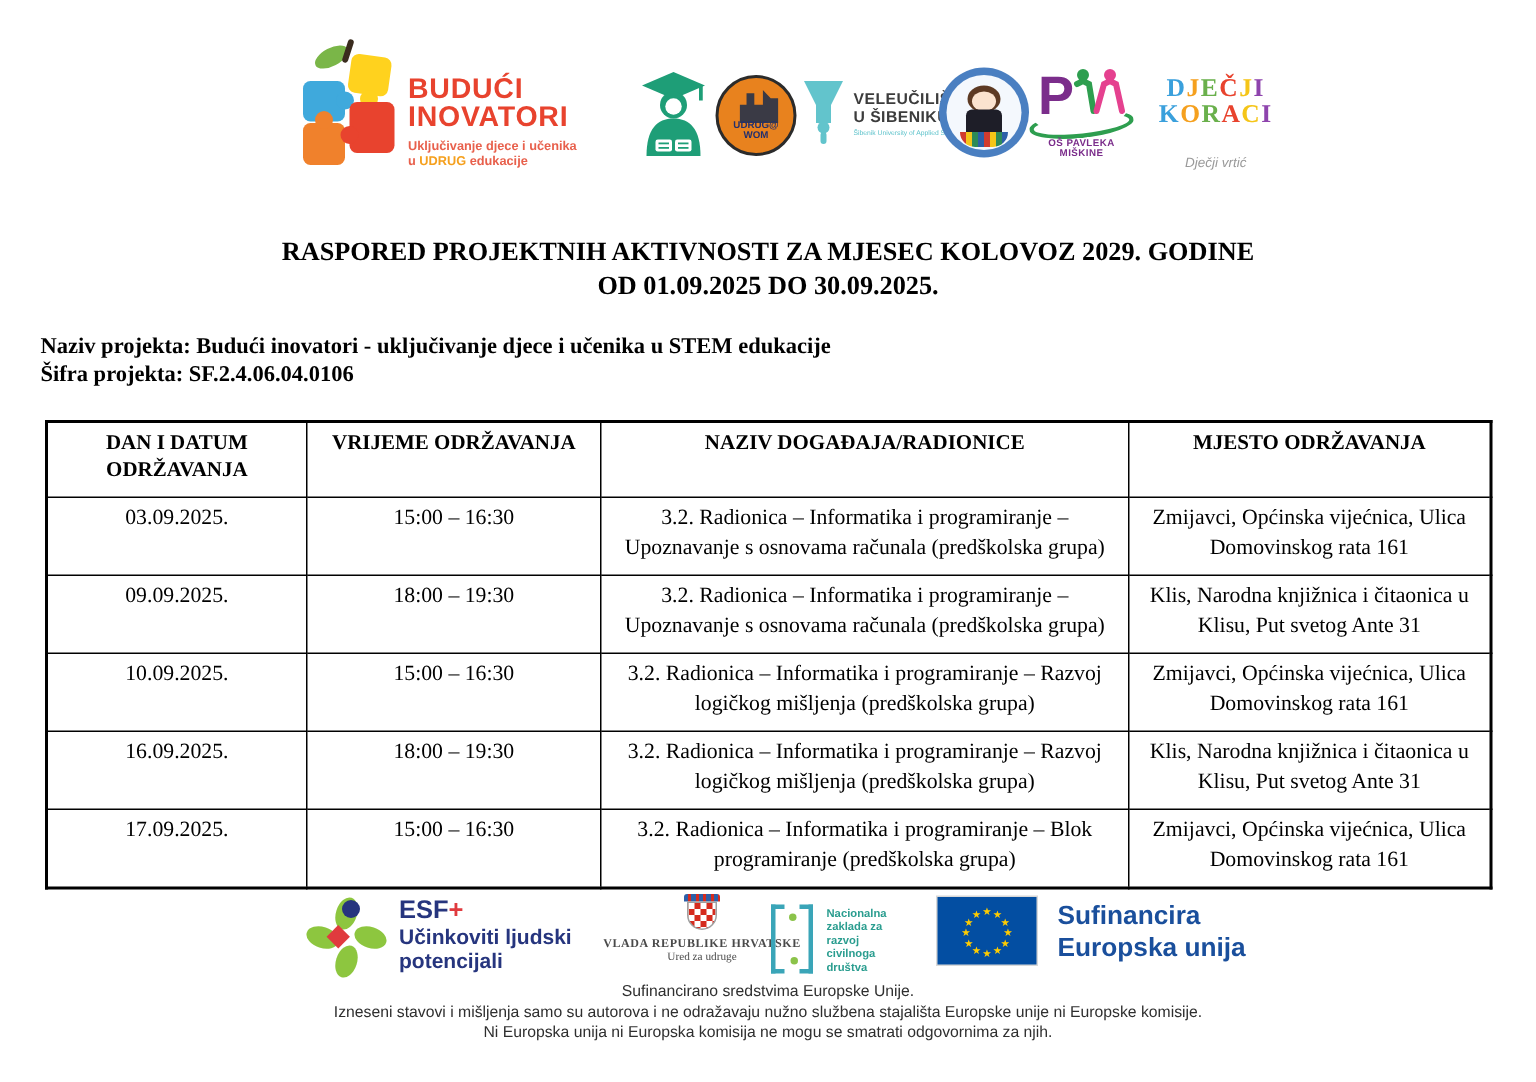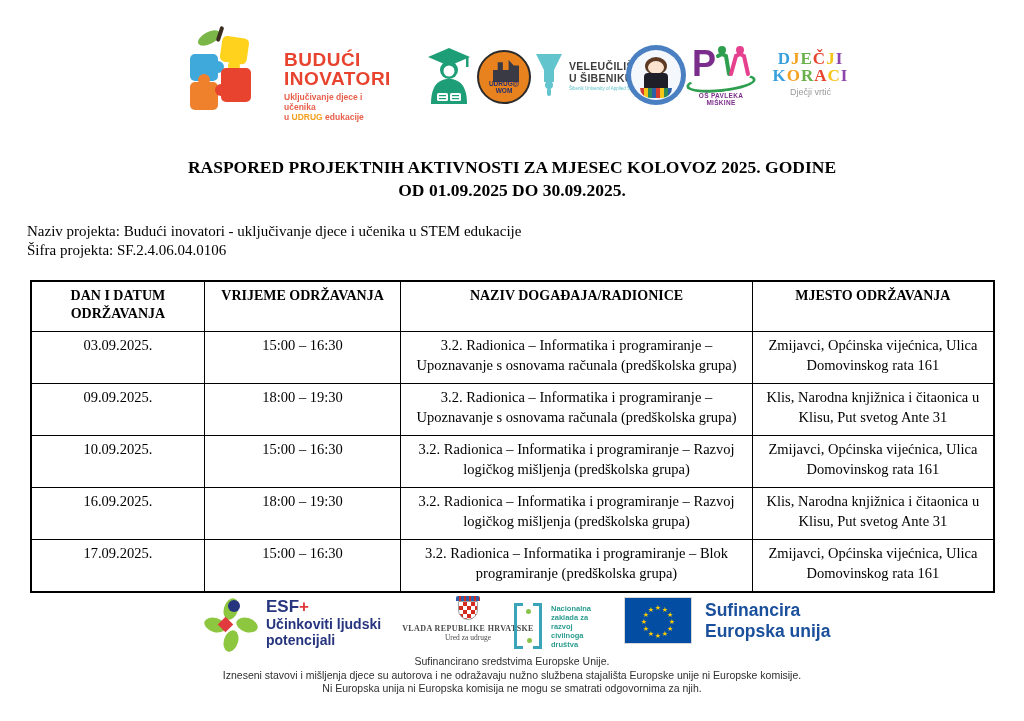--- a/index.html
+++ b/index.html
@@ -2,21 +2,21 @@
 <html><head>
 <meta charset="utf-8">
 <style>
   * { margin:0; padding:0; box-sizing:border-box; }
   html,body { background:#ffffff; }
   body { width:1024px; height:721px; position:relative; overflow:hidden;
          font-family:"Liberation Serif", serif; color:#000; }
 
   
   .hlogos { position:absolute; left:0; top:0; width:1024px; height:130px; }
-  .bi-logo { position:absolute; left:188px; top:24px; width:195px; height:94px; display:flex;gap:24px; }
+  .bi-logo { position:absolute; left:200px; top:24px; width:195px; height:94px; display:flex; }
   .bi-text { margin-left:6px; padding-top:26px; font-family:"Liberation Sans",sans-serif; }
   .bi-title { color:#e8432e; font-weight:bold; font-size:19px; line-height:19px; letter-spacing:.5px; }
   .bi-sub { margin-top:4px; color:#e8604c; font-size:8.5px; line-height:10px; font-weight:bold; }
   .bi-sub .stem { color:#f5a01e; }
 
   .grad-icon { position:absolute; left:424px; top:46px; }
   .wom-circle { position:absolute; left:477px; top:50px; width:54px; height:54px; border-radius:50%;
                 background:#e8821e; border:2px solid #2b2b2b; display:flex; flex-direction:column;
                 align-items:center; justify-content:flex-end; padding-bottom:8px; }
   .wom-sil { position:absolute; top:8px; left:14px; width:26px; height:22px;
@@ -44,26 +44,26 @@
   .pm-mark { position:relative; height:44px; }
   .pm-p { position:absolute; left:8px; top:0px; font-size:36px; line-height:40px; font-weight:bold; color:#7b2d8b; }
   .pm-swoosh { position:absolute; left:2px; top:30px; width:70px; height:18px; border:3px solid #2e9e4f;
                border-radius:50%; border-top-color:transparent; transform:rotate(-6deg); }
   .pm-label { position:relative; font-size:6.5px; font-weight:bold; color:#7b2d8b; letter-spacing:.3px; margin-top:4px; }
 
   .dk-logo { position:absolute; left:758px; top:50px; width:105px; text-align:center;
              font-family:"Liberation Sans",sans-serif; }
   .dk-line { font-size:17px; line-height:17px; font-weight:bold; letter-spacing:1px;font-family:Liberation Serif, serif; }
   .dk-line span { display:inline-block; }
-  .dk-sub { margin-top:3px; font-size:9px; color:#9a9a9a; }
+  .dk-sub { margin-top:19px; font-size:9px; font-style:italic; color:#9a9a9a; }
 
   
   .doc-title { position:absolute; left:0; top:156px; width:1024px; text-align:center;
                font-weight:bold; font-size:17.5px; line-height:23px; }
-  .doc-meta { position:absolute; left:27px; top:222px; font-size:15px; line-height:19px; }
+  .doc-meta { position:absolute; left:27px; top:222px; font-size:15px; line-height:19px;font-weight:bold; }
 
   
   table.sched { position:absolute; left:30px; top:280px; width:965px; border-collapse:collapse;
                 font-size:14.5px; }
   .sched th, .sched td { border:1px solid #000; text-align:center; vertical-align:top; padding:3px 6px 8px; }
   .sched th { font-weight:bold; font-size:14px; line-height:18px; padding-top:5px; height:44px; }
   .sched td { line-height:20px; height:47px;margin-top:28px; }
   .sched { border:2px solid #000;padding-left:12px; }
   .col-date { width:18%; }
   .col-time { width:20.4%; }
@@ -201,21 +201,21 @@
   </div>
 
   <div class="dk-logo">
     <div class="dk-line"><span style="color: rgb(58, 160, 220);">D</span><span style="color: rgb(245, 160, 30);">J</span><span style="color: rgb(106, 176, 76);">E</span><span style="color: rgb(232, 67, 46);">Č</span><span style="color: rgb(245, 197, 24);">J</span><span style="color: rgb(142, 68, 173);">I</span></div>
     <div class="dk-line"><span style="color: rgb(58, 160, 220);">K</span><span style="color: rgb(245, 160, 30);">O</span><span style="color: rgb(106, 176, 76);">R</span><span style="color: rgb(232, 67, 46);">A</span><span style="color: rgb(245, 197, 24);">C</span><span style="color: rgb(142, 68, 173);">I</span></div>
     <div class="dk-sub">Dječji vrtić</div>
   </div>
 </div>
 
 <div class="doc-title">
-  <div>RASPORED PROJEKTNIH AKTIVNOSTI ZA MJESEC KOLOVOZ 2025. GODINE</div>
+  <div>RASPORED PROJEKTNIH AKTIVNOSTI ZA MJESEC KOLOVOZ 2029. GODINE</div>
   <div>OD 01.09.2025 DO 30.09.2025.</div>
 </div>
 
 <div class="doc-meta">
   <div>Naziv projekta: Budući inovatori - uključivanje djece i učenika u STEM edukacije</div>
   <div>Šifra projekta: SF.2.4.06.04.0106</div>
 </div>
 
 <table class="sched">
   <colgroup>
@@ -332,15 +332,15 @@
     </div>
     <div class="eu-text">
       <div>Sufinancira</div>
       <div>Europska unija</div>
     </div>
   </div>
 </div>
 
 <div class="foot-text">
   <div>Sufinancirano sredstvima Europske Unije.</div>
-  <div>Izneseni stavovi i mišljenja djece su autorova i ne odražavaju nužno službena stajališta Europske unije ni Europske komisije.</div>
+  <div>Izneseni stavovi i mišljenja samo su autorova i ne odražavaju nužno službena stajališta Europske unije ni Europske komisije.</div>
   <div>Ni Europska unija ni Europska komisija ne mogu se smatrati odgovornima za njih.</div>
 </div>
 
 </body></html>

